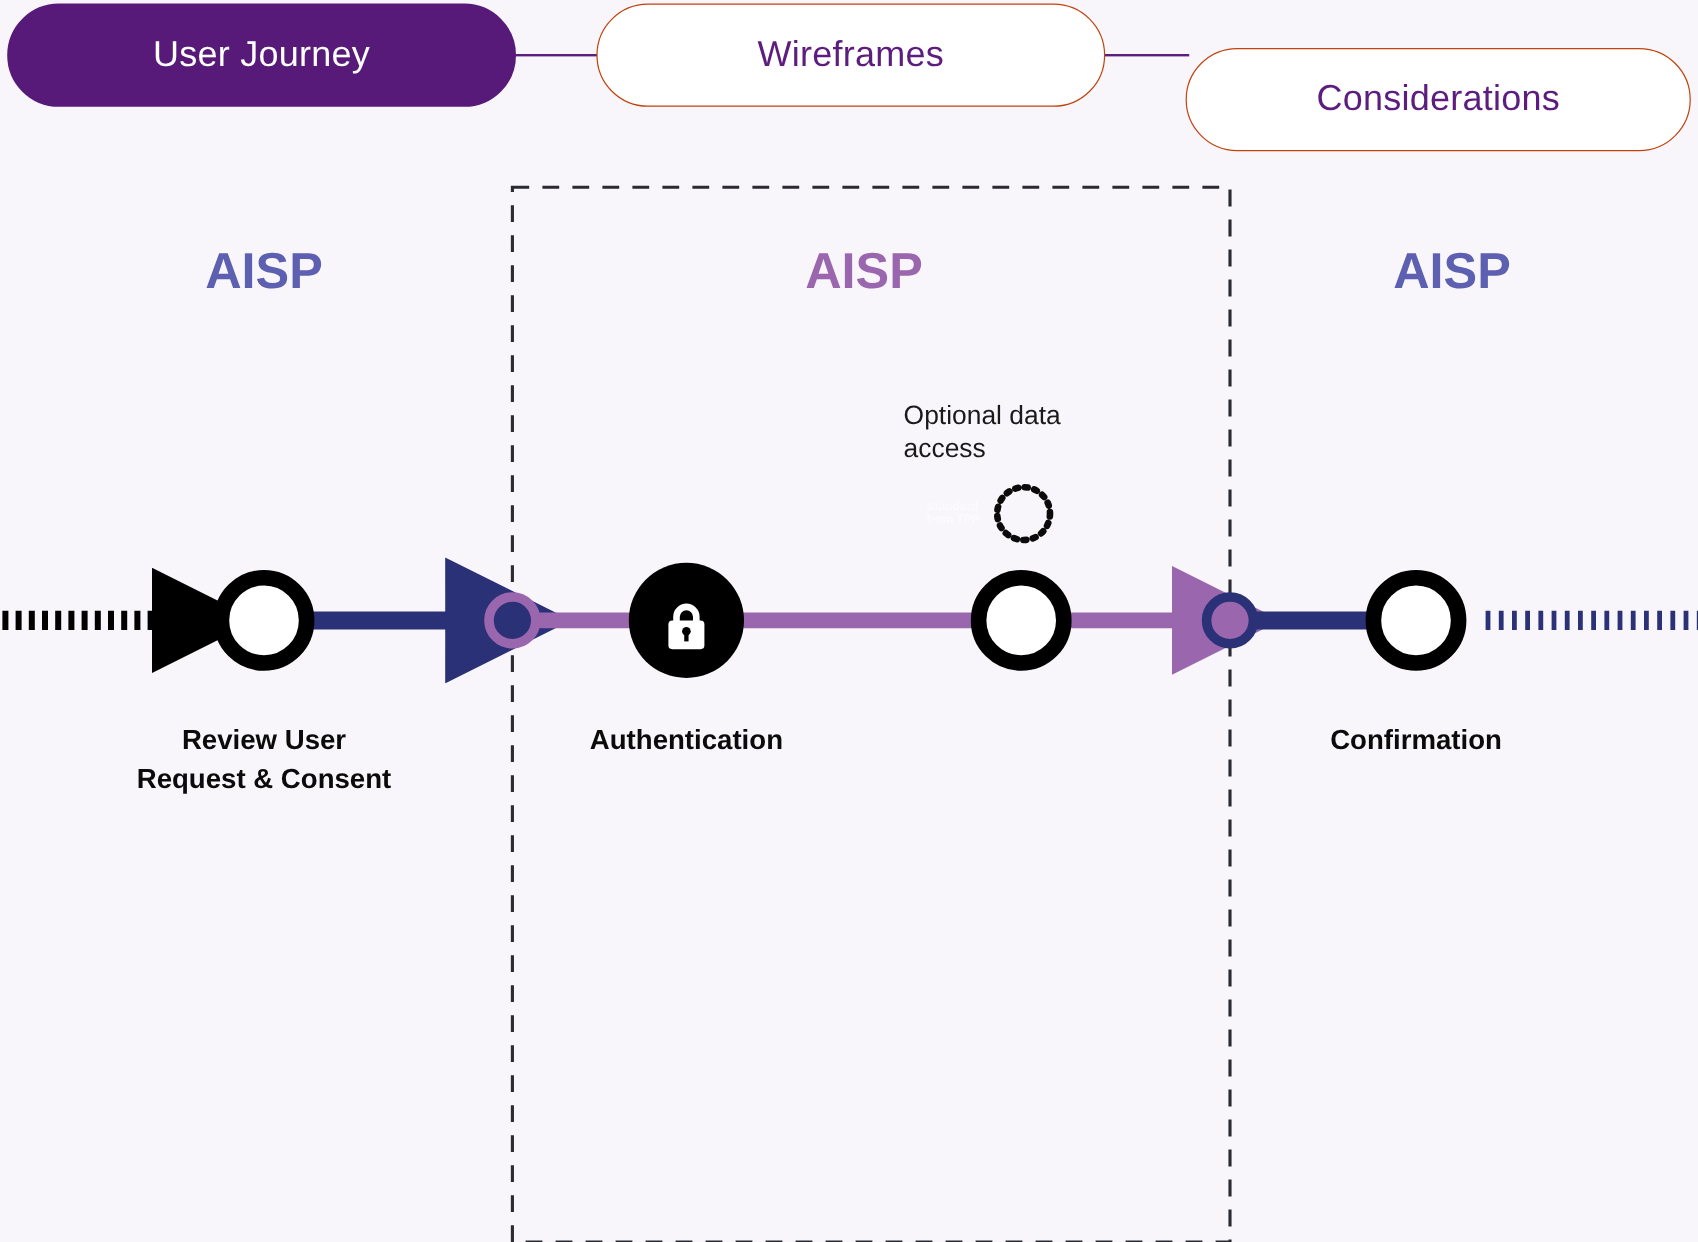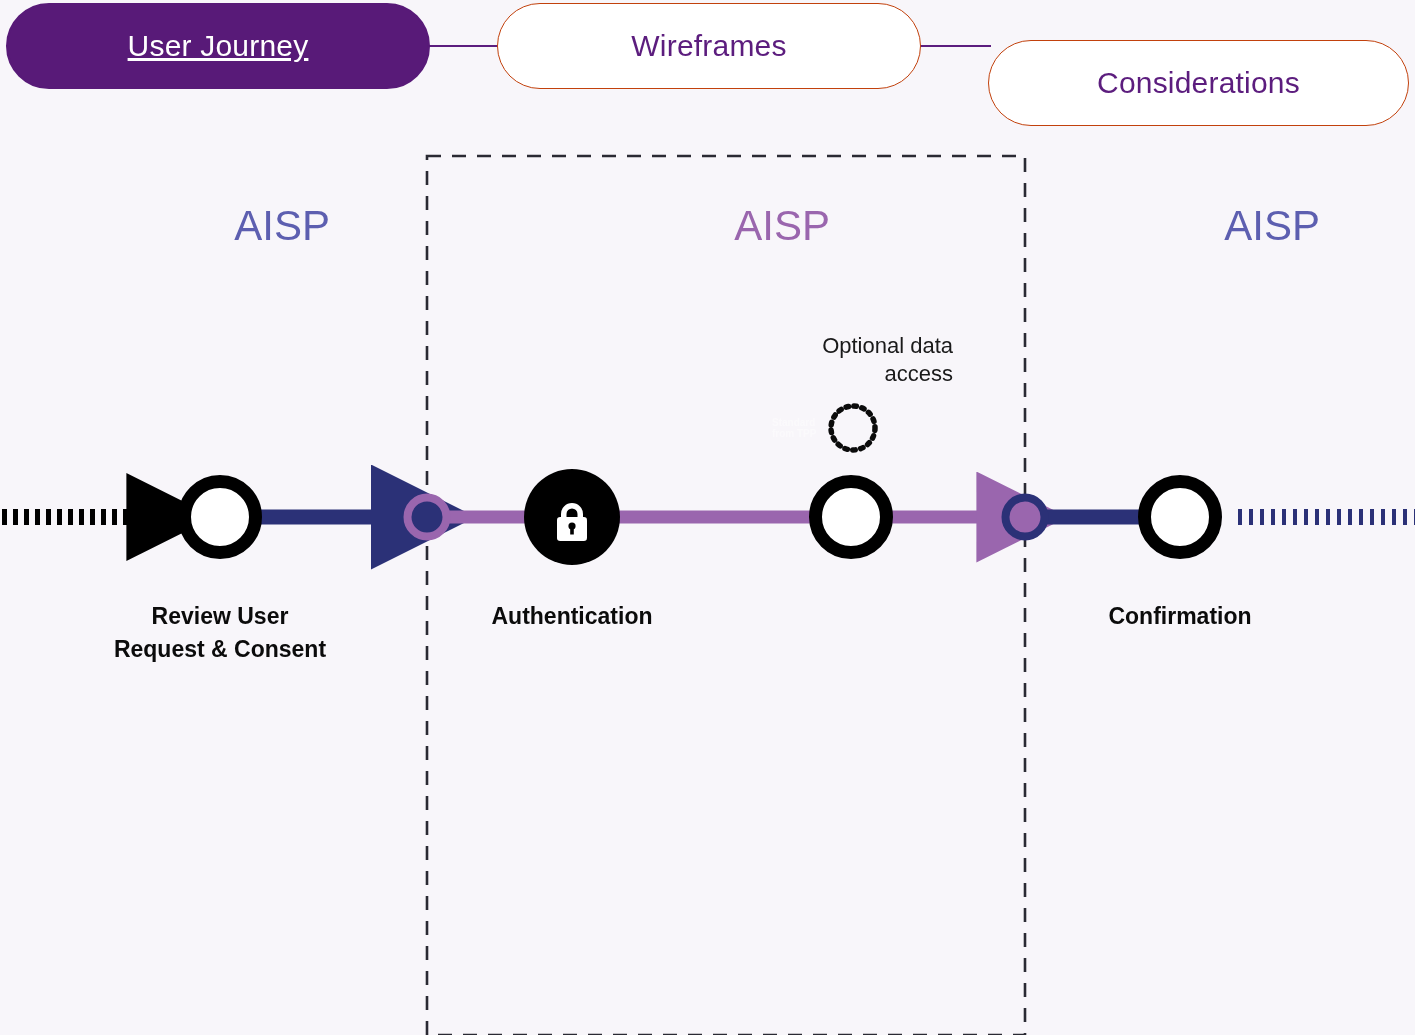--- a/index.html
+++ b/index.html
@@ -35,21 +35,20 @@
     justify-content: center;
     font-size: 30px;
     letter-spacing: 0.2px;
     cursor: pointer;
     user-select: none;
   }
   .tab.active {
     background: #581a78;
     color: #ffffff;
     border: 2px solid #581a78;
-    text-decoration: underline;
   }
   .tab.inactive {
     background: #ffffff;
     color: #5c1d7e;
     border: 1px solid #c2410c;
   }
   .tab-1 { left: 6px;   width: 424px; }
   .tab-2 { left: 497px; width: 424px; }
   .tab-3 { left: 988px; width: 421px; margin-top: 37px; }
 
@@ -73,22 +72,22 @@
   .stage svg {
     position: absolute;
     left: 0;
     top: 0;
   }
 
   
   .zone-label {
     position: absolute;
     font-size: 42px;
-    font-weight: normal;
-    text-align: right;
+    font-weight: bold;
+    text-align: center;
     user-select: none;
     white-space: nowrap;
   }
   .zone-aisp-left  { left: 110px;  top: 110px; width: 220px; color: #5d5fb0; }
   .zone-aspsp      { left: 610px;  top: 110px; width: 220px; color: #9a66ae; }
   .zone-aisp-right { left: 1100px; top: 110px; width: 220px; color: #5d5fb0; }
 
   
   .node-label {
     position: absolute;
@@ -105,21 +104,21 @@
   .lbl-4 { left: 1030px; top: 508px; width: 300px; }
 
   
   .optional-note {
     position: absolute;
     left: 753px;
     top: 240px;
     width: 200px;
     font-size: 22px;
     color: #1a1a1a;
-    text-align: right;
+    text-align: left;
     line-height: 1.25;
     user-select: none;
   }
   .ghost-note {
     position: absolute;
     left: 772px;
     top: 325px;
     width: 70px;
     font-size: 10px;
     font-weight: bold;

